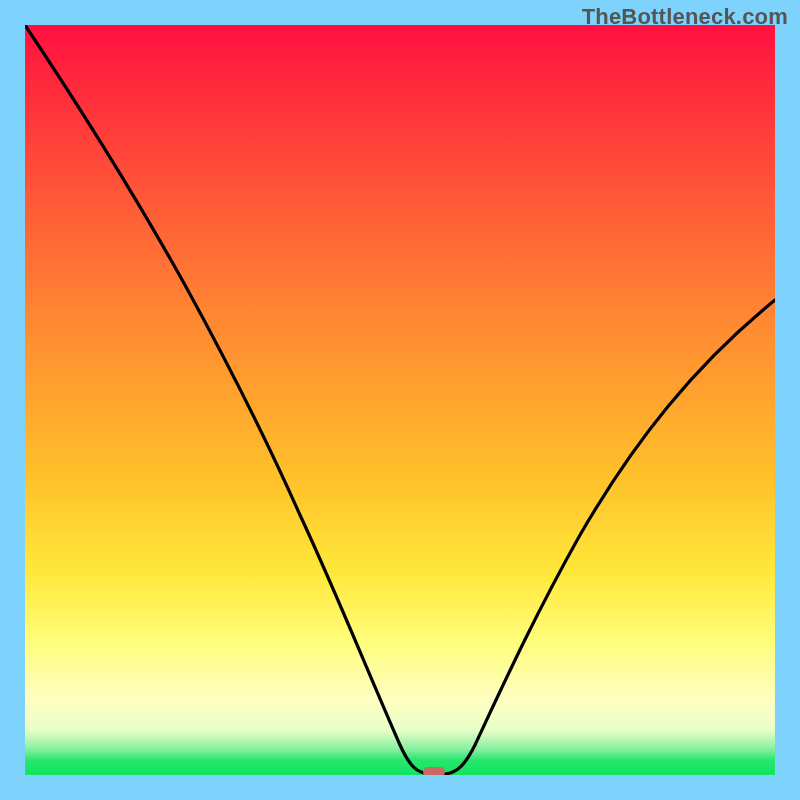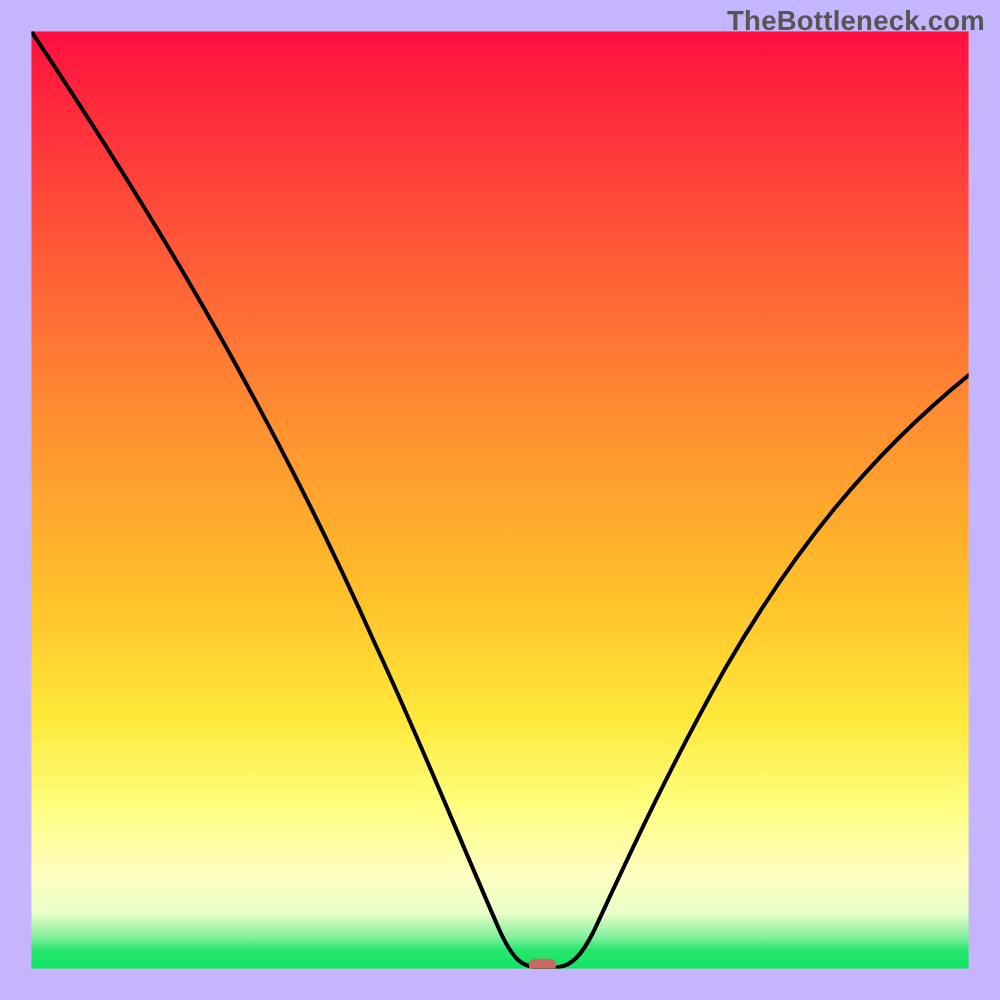--- a/index.html
+++ b/index.html
@@ -8,21 +8,21 @@
     width: 800px;
     height: 800px;
     background: #000;
     font-family: Arial, Helvetica, sans-serif;
     overflow: hidden;
   }
   .frame {
     position: absolute;
     top: 0; left: 0;
     width: 800px; height: 800px;
-    background: #c4b5fd;
+    background: #7dd3fc;
     text-align: center;
   }
   .watermark {
     position: absolute;
     top: 4px;
     right: 12px;
     color: #555;
     font-size: 22px;
     font-weight: 600;
     letter-spacing: 0.2px;

